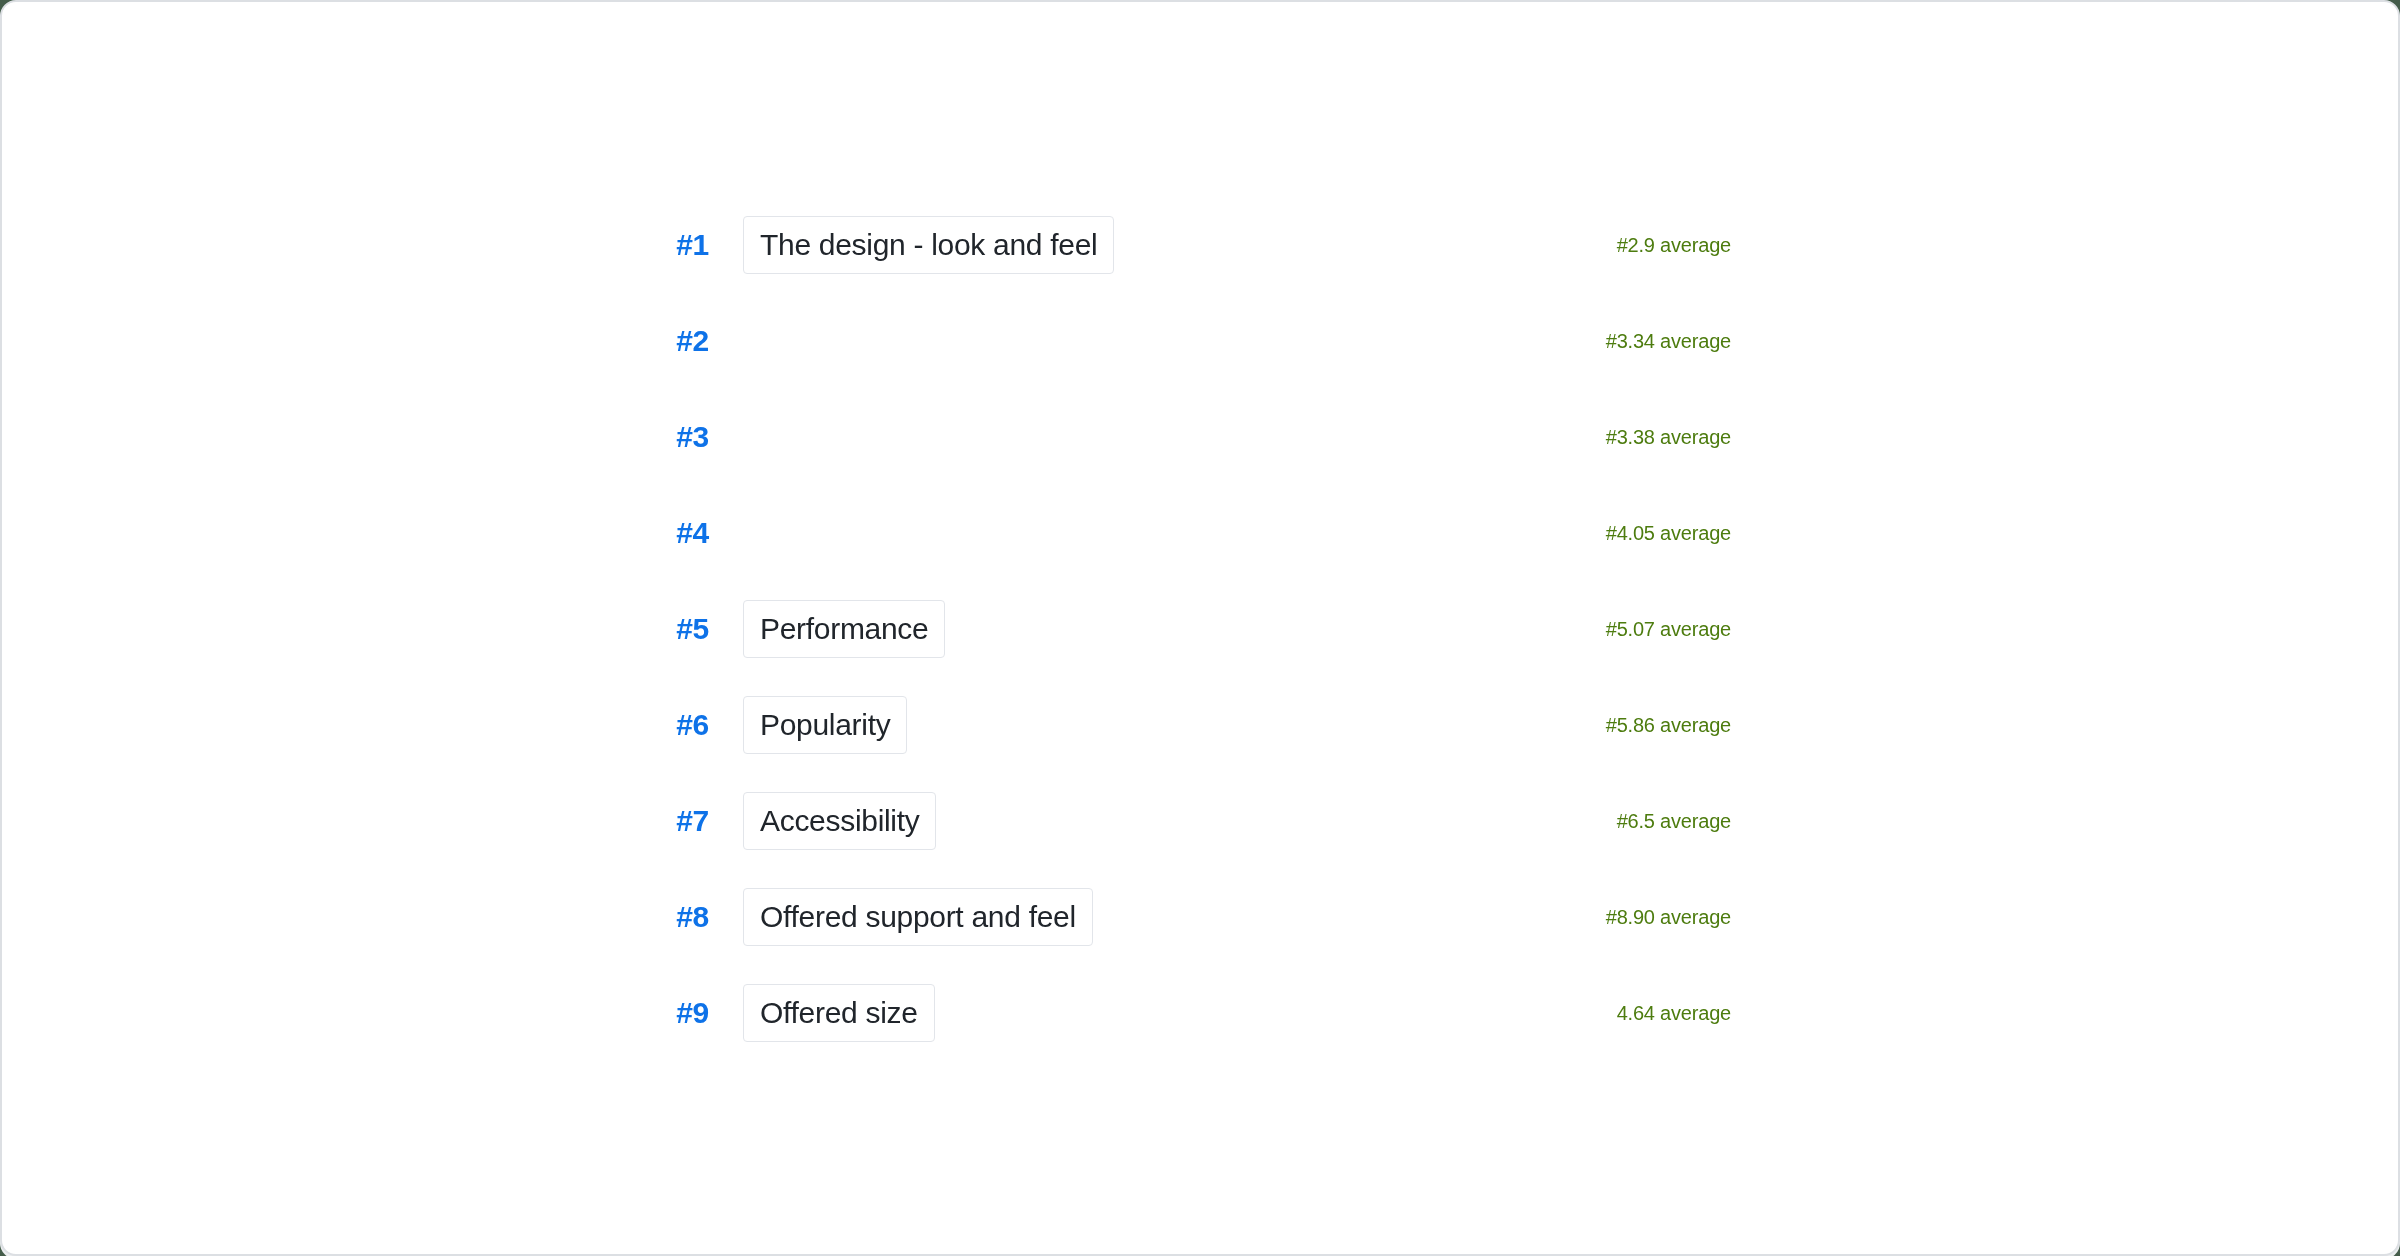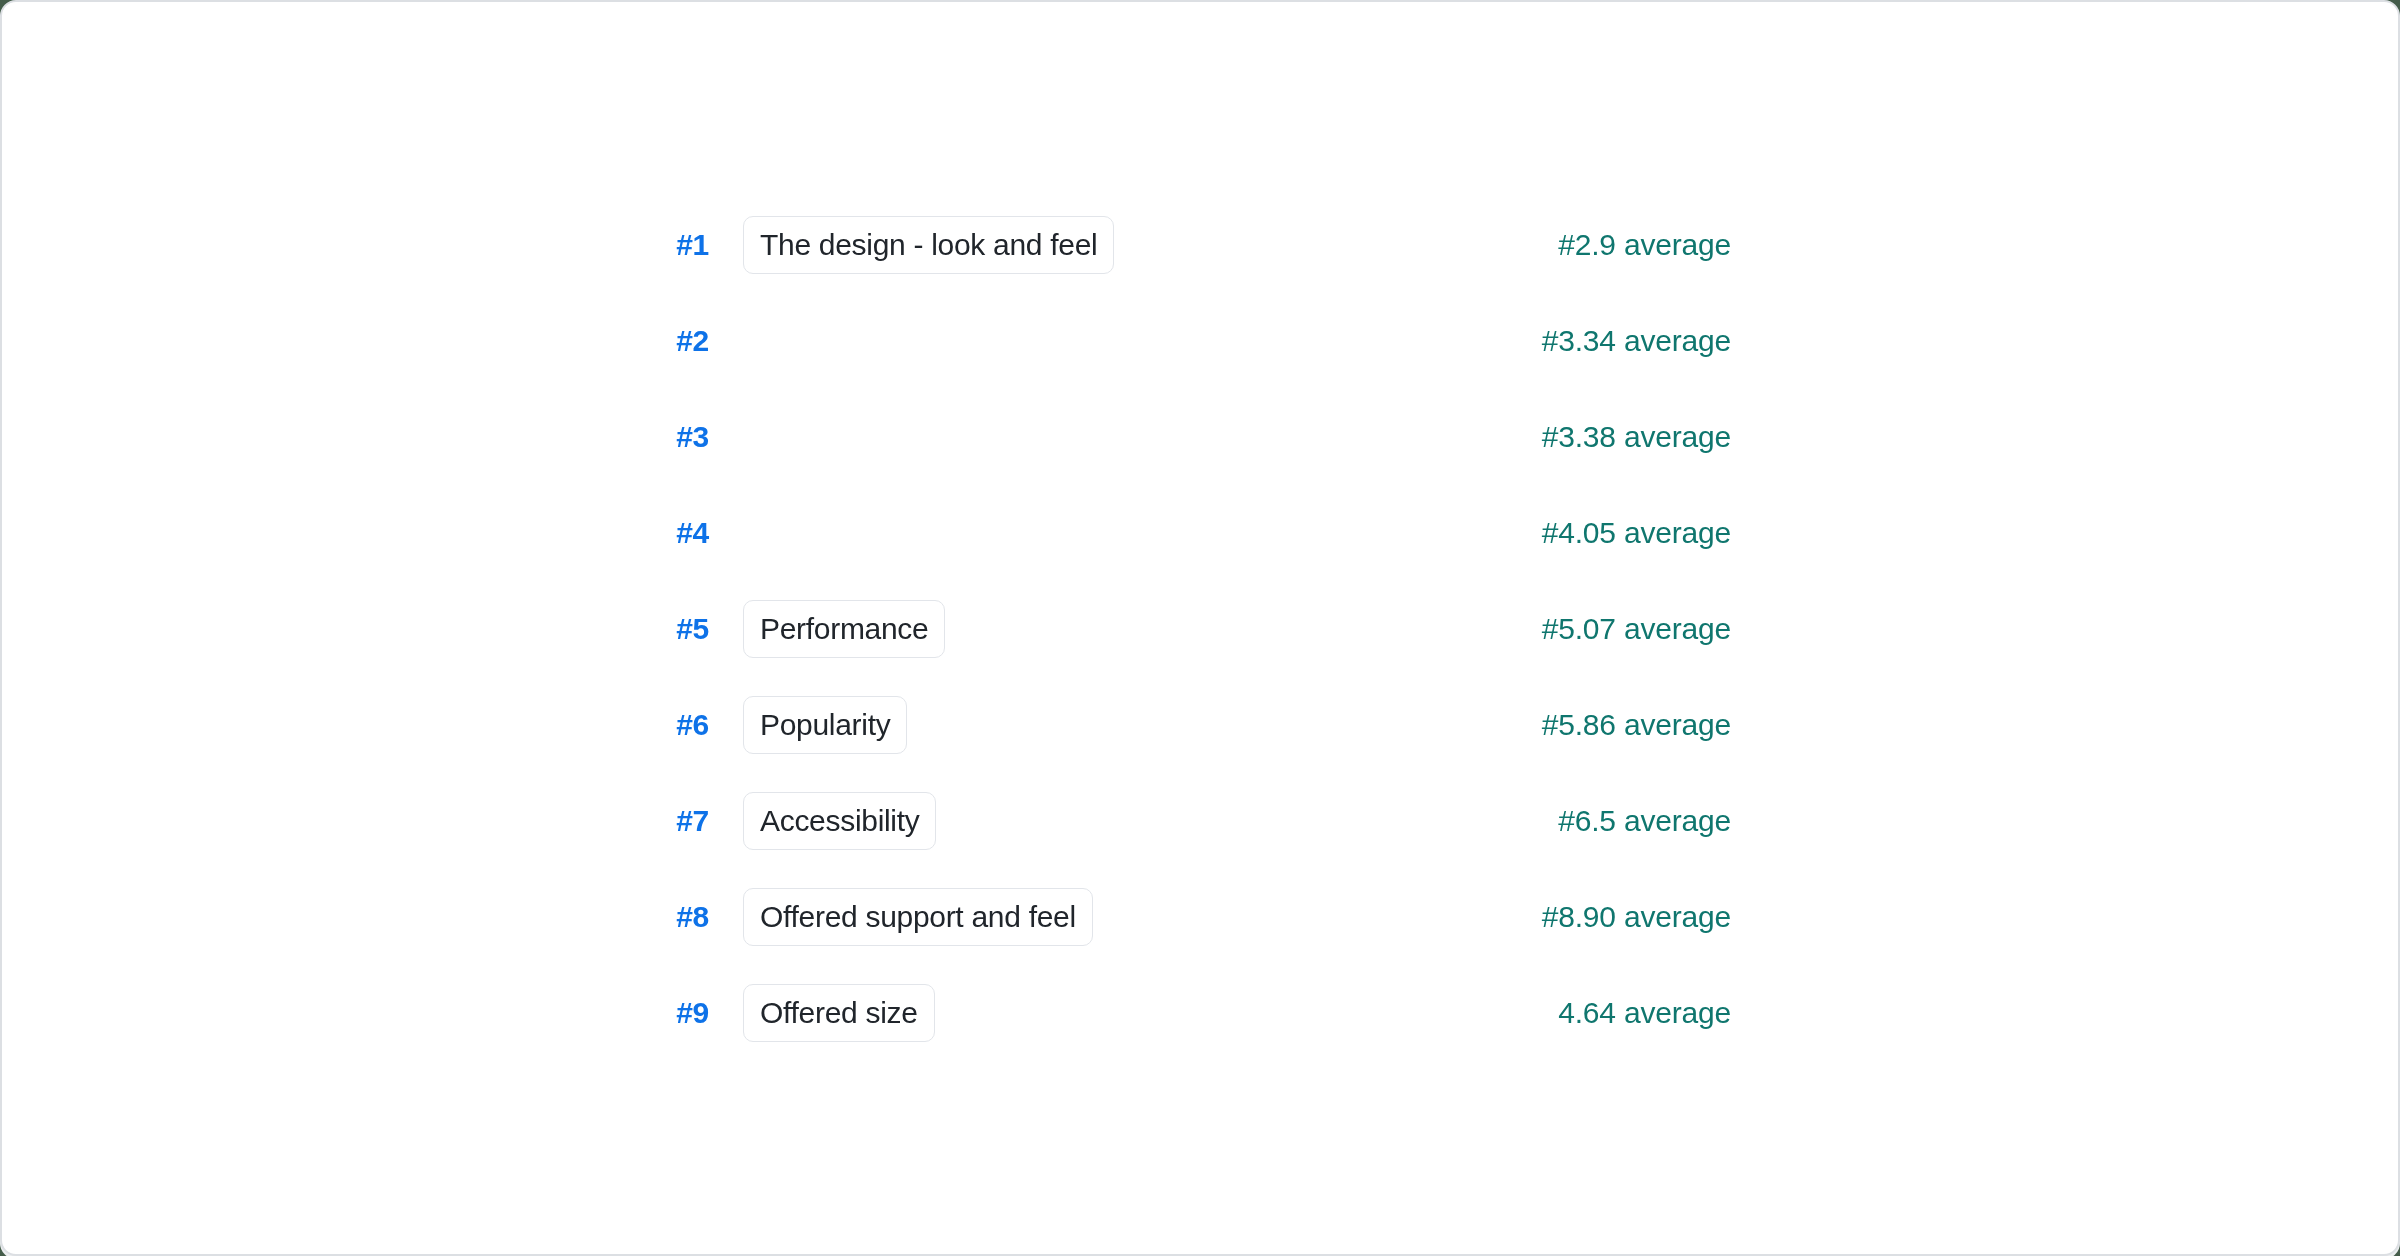--- a/index.html
+++ b/index.html
@@ -42,32 +42,32 @@
   }
   .pill {
     flex: none;
     margin-left: 34px;
     height: 58px;
     display: flex;
     align-items: center;
     padding: 0 16px;
     background: #ffffff;
     border: 1.5px solid #e2e5ea;
-    border-radius: 10px;
+    border-radius: 4px;
     font-size: 30px;
     font-weight: 500;
     color: #20252b;
     letter-spacing: -0.3px;
     white-space: nowrap;
   }
   .avg {
     margin-left: auto;
-    font-size: 30px;
+    font-size: 20px;
     font-weight: 400;
-    color: #0f766e;
+    color: #4d7c0f;
     letter-spacing: -0.2px;
     white-space: nowrap;
   }
 </style>
 </head>
 <body>
 
 <div class="window">
   <div class="ranking-list">
 

